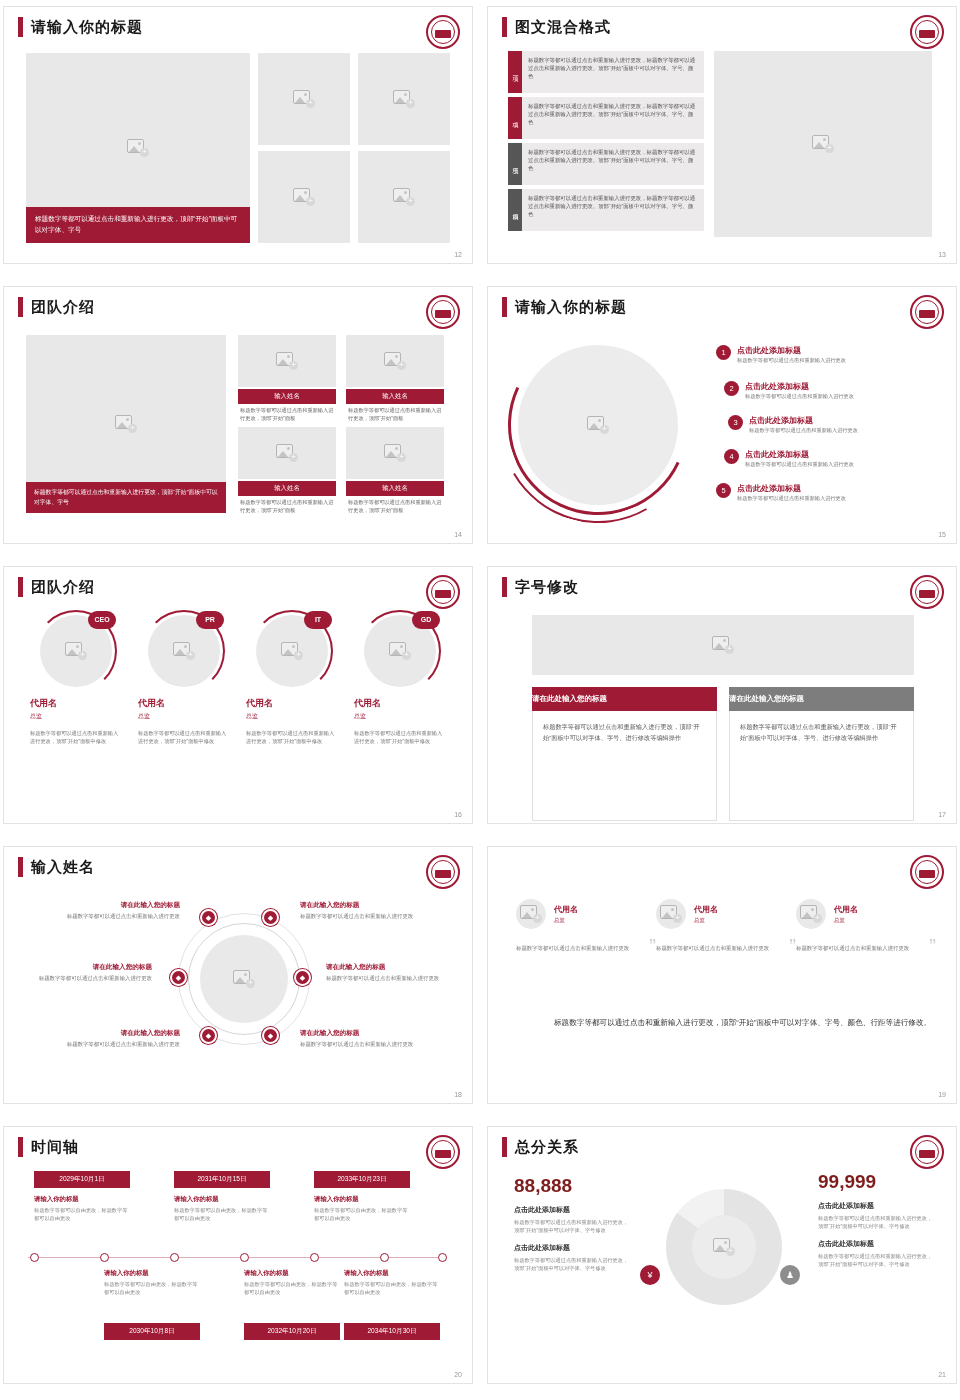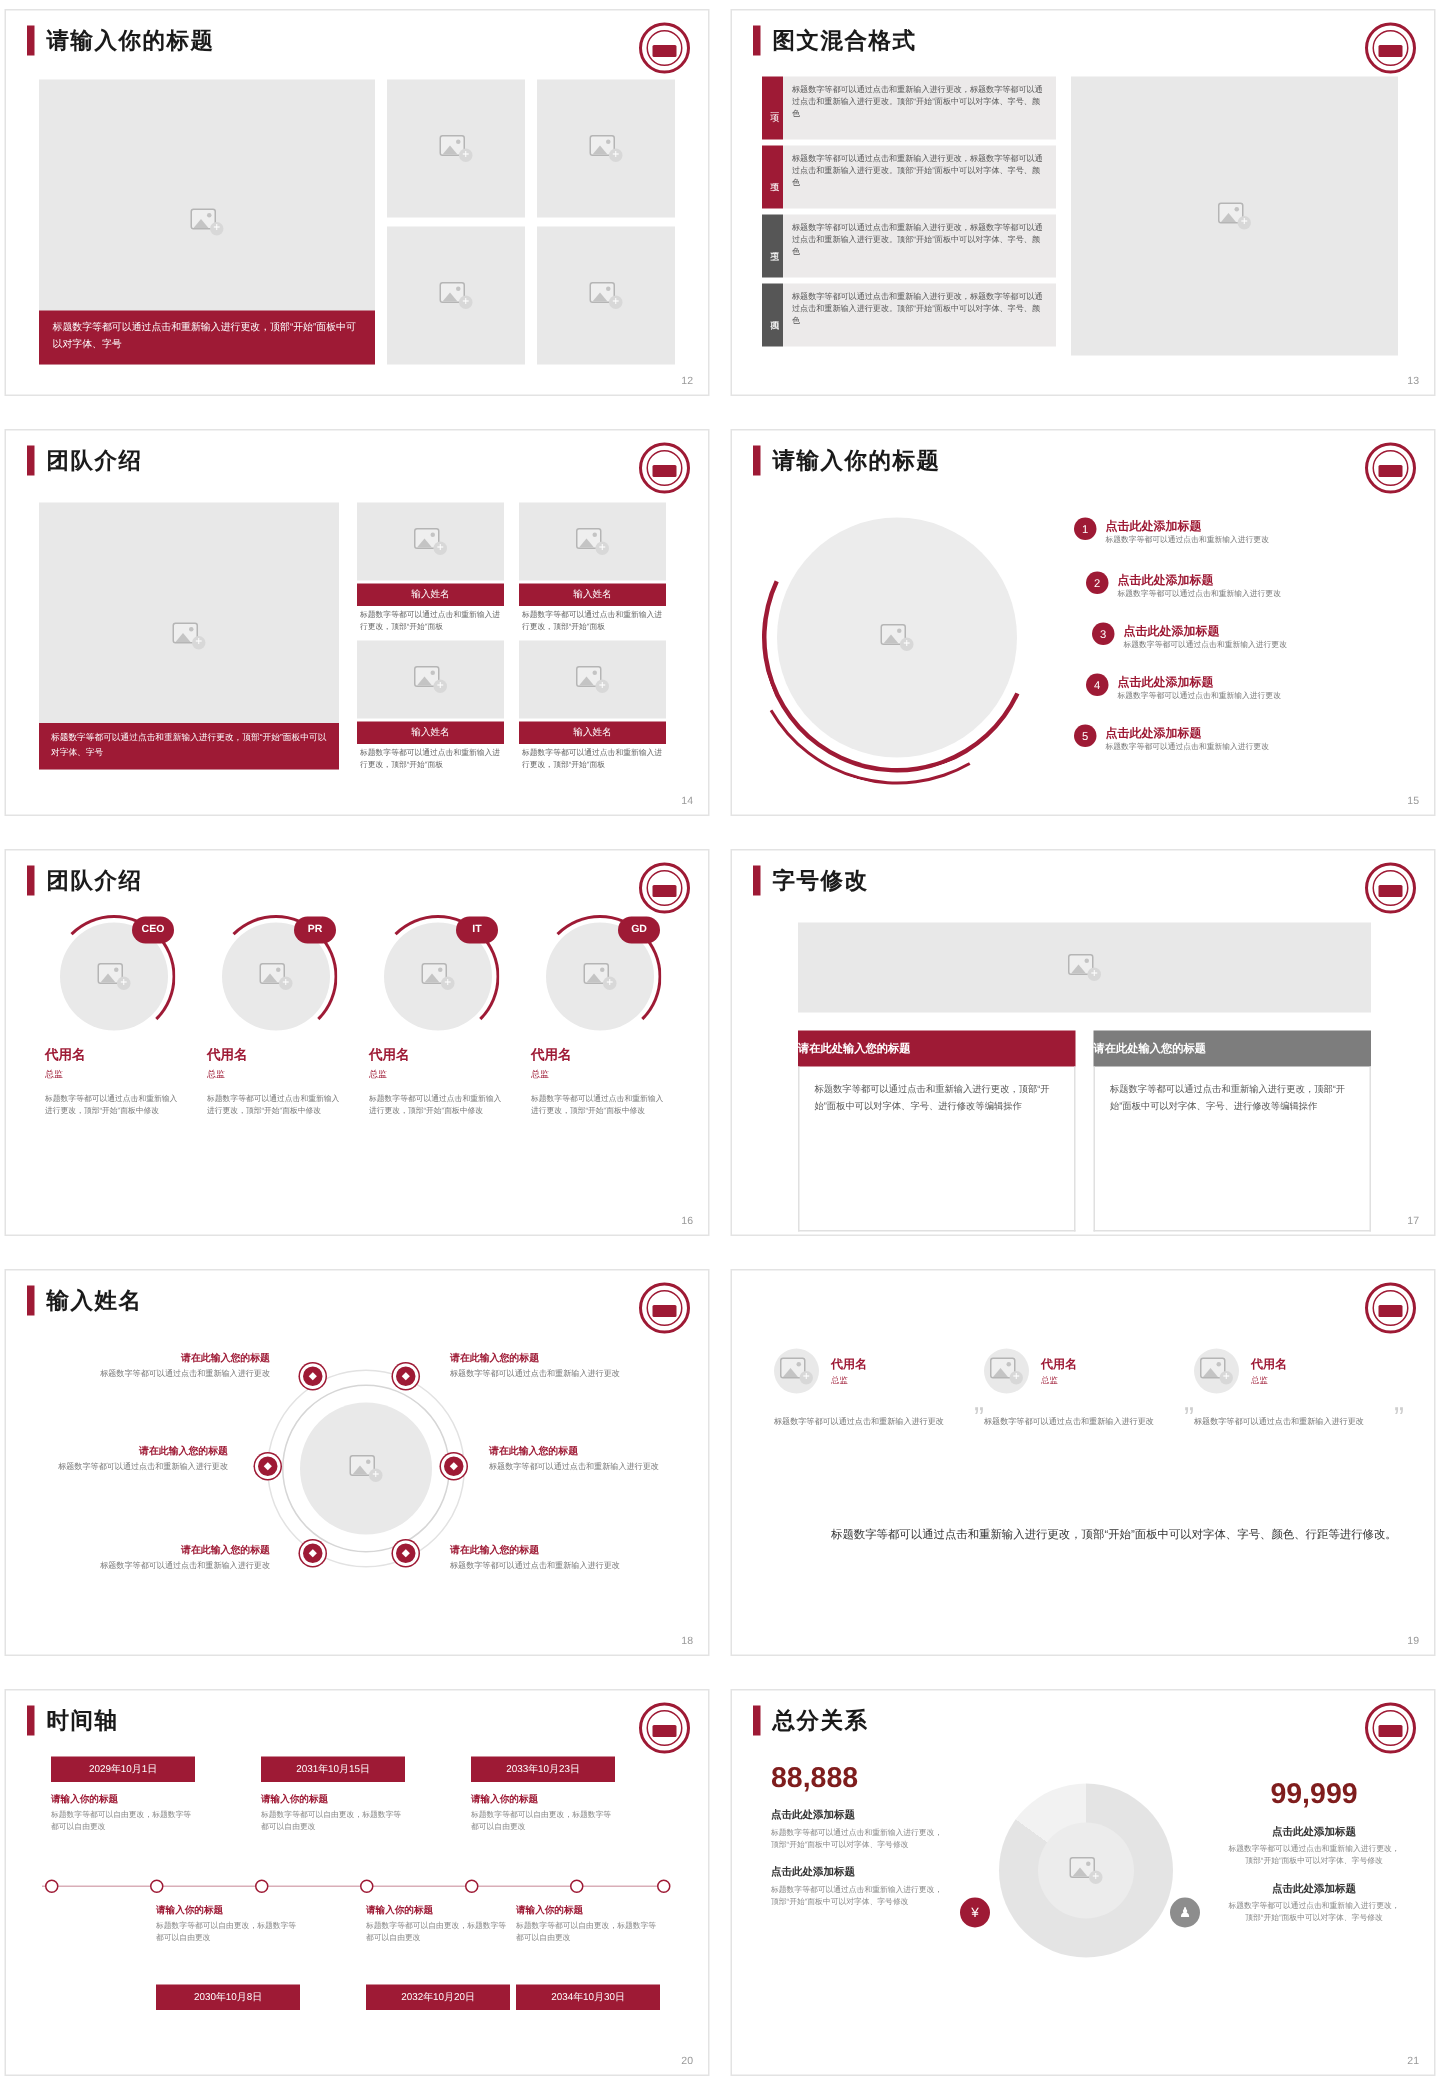--- a/index.html
+++ b/index.html
@@ -809,21 +809,21 @@
     <div class="s21-badge grey" style="left:292px; top:138px;">♟</div>
 
     <div style="position:absolute; left:26px; top:48px; width:116px;">
       <div class="s21-big">88,888</div>
       <div class="s21-h">点击此处添加标题</div>
       <div class="s21-p">标题数字等都可以通过点击和重新输入进行更改，顶部“开始”面板中可以对字体、字号修改</div>
       <div class="s21-h">点击此处添加标题</div>
       <div class="s21-p">标题数字等都可以通过点击和重新输入进行更改，顶部“开始”面板中可以对字体、字号修改</div>
     </div>
 
-    <div style="position:absolute; left:330px; top:59px; width:116px;text-align:center;">
+    <div style="position:absolute; left:330px; top:44px; width:116px;">
       <div class="s21-big">99,999</div>
       <div class="s21-h">点击此处添加标题</div>
       <div class="s21-p">标题数字等都可以通过点击和重新输入进行更改，顶部“开始”面板中可以对字体、字号修改</div>
       <div class="s21-h">点击此处添加标题</div>
       <div class="s21-p">标题数字等都可以通过点击和重新输入进行更改，顶部“开始”面板中可以对字体、字号修改</div>
     </div>
 
     <div class="pagenum">21</div>
   </div>
 

